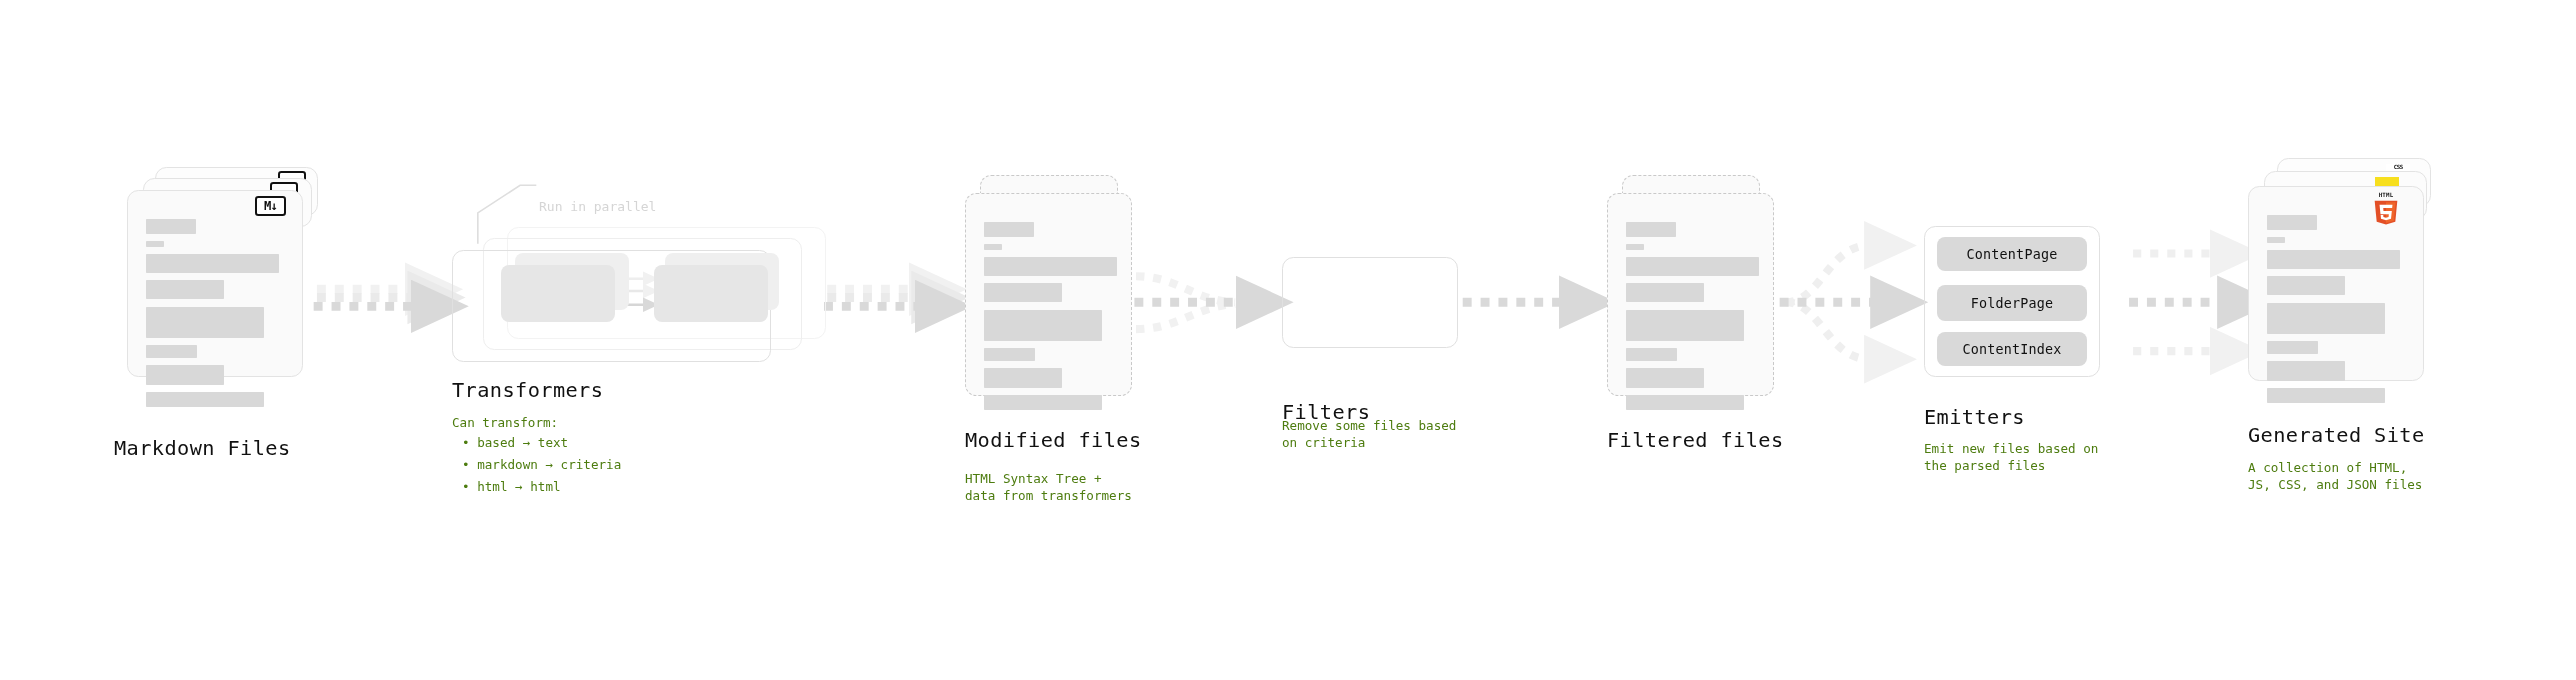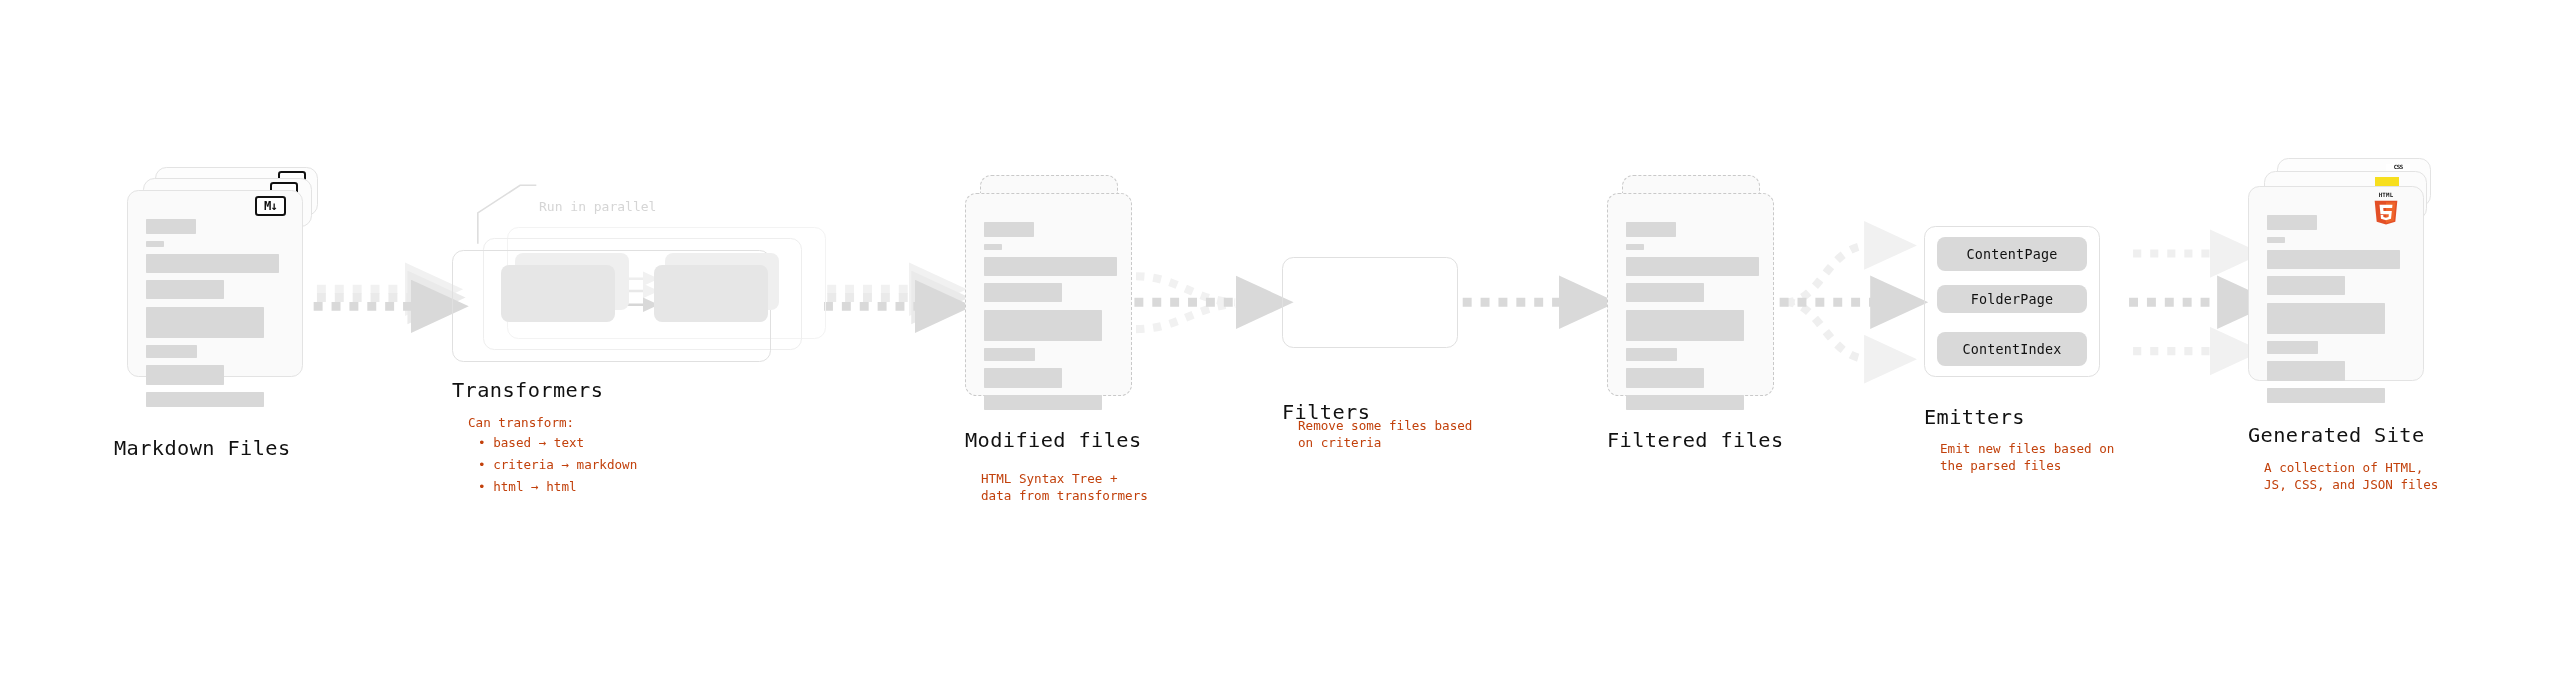--- a/index.html
+++ b/index.html
@@ -101,23 +101,22 @@
     position: absolute;
     font-size: 20.3px;
     letter-spacing: 0.4px;
     color: #111;
     white-space: pre;
   }
   .subtitle {
     position: absolute;
     font-size: 12.6px;
     line-height: 17px;
-    color: #c2410c;
+    color: #4d7c0f;
     white-space: pre;
-    margin-left: 16px;
   }
   .hint {
     position: absolute;
     font-size: 13px;
     color: #d5d5d5;
     white-space: pre;
   }
 
   
   .grp {
@@ -250,21 +249,21 @@
     <div class="pill ghost1" data-name="transformers-pill-frontmatter-ghost-1" style="left:49px; top:62px; width:114px; height:57px;"></div>
 
     <div class="pill ghost2" data-name="transformers-pill-description-ghost-2" style="left:213px; top:50px; width:114px; height:57px;"></div>
     <div class="pill ghost1" data-name="transformers-pill-description-ghost-1" style="left:202px; top:62px; width:114px; height:57px;"></div>
   </div>
 
   <div class="hint" data-name="run-in-parallel-hint" style="left:539px; top:199px;">Run in parallel</div>
   <div class="title" data-name="transformers-title" style="left:452px; top:378px;">Transformers</div>
   <div class="subtitle" data-name="transformers-subtitle" style="left:452px; top:414px;">Can transform:</div>
   <div class="subtitle" data-name="transformers-bullet-0" style="left:462px; top:434px;">• based → text</div>
-  <div class="subtitle" data-name="transformers-bullet-1" style="left:462px; top:456px;">• criteria → markdown</div>
+  <div class="subtitle" data-name="transformers-bullet-1" style="left:462px; top:456px;">• markdown → criteria</div>
   <div class="subtitle" data-name="transformers-bullet-2" style="left:462px; top:478px;">• html → html</div>
 
   <div class="doc-stack node" data-name="stage-modified-files" style="left:965px; top:175px; width:187px; height:260px;">
     <div class="doc-card dashed" data-name="modified-card-back-1" style="left:14.6px; top:0px; width:138px; height:49px;"></div>
     <div class="doc-card dashed" data-name="modified-card-front" style="left:0px; top:18px; width:167px; height:203px;">
       <div class="doc-body" data-name="modified-card-content">
         <div class="bar" data-name="content-bar" style="width:50px; height:14.6px;"></div>
         <div class="bar" data-name="content-bar" style="width:18px; height:5.7px;"></div>
         <div class="bar" data-name="content-bar" style="width:133px; height:18.7px; margin-top:4.1px;"></div>
         <div class="bar" data-name="content-bar" style="width:78px; height:19.5px;"></div>
@@ -299,21 +298,21 @@
         <div class="bar" data-name="content-bar" style="width:78px; height:19.5px;"></div>
         <div class="bar" data-name="content-bar" style="width:118px; height:14.6px;"></div>
       </div>
     </div>
   </div>
   <div class="title" data-name="filtered-files-title" style="left:1607px; top:428px;">Filtered files</div>
 
   <div class="node" data-name="stage-emitters" style="left:1924px; top:226px; width:176px; height:151px;">
     <div class="grp" data-name="emitters-box" style="left:0px; top:0px; width:176px; height:151px;"></div>
     <div class="pill" data-name="emitters-pill-contentpage" style="left:13px; top:11.4px; width:150px; height:34px;"><span data-name="emitters-pill-contentpage-label">ContentPage</span></div>
-    <div class="pill" data-name="emitters-pill-folderpage" style="left:13px; top:59px; width:150px; height:28px;"><span data-name="emitters-pill-folderpage-label">FolderPage</span></div>
+    <div class="pill" data-name="emitters-pill-folderpage" style="left:13px; top:59px; width:150px; height:36px;"><span data-name="emitters-pill-folderpage-label">FolderPage</span></div>
     <div class="pill" data-name="emitters-pill-contentindex" style="left:13px; top:106px; width:150px; height:34px;"><span data-name="emitters-pill-contentindex-label">ContentIndex</span></div>
   </div>
   <div class="title" data-name="emitters-title" style="left:1924px; top:405px;">Emitters</div>
   <div class="subtitle" data-name="emitters-subtitle" style="left:1924px; top:440px;">Emit new files based on
 the parsed files</div>
 
   <div class="doc-stack node" data-name="stage-generated-site" style="left:2248px; top:158px; width:203px; height:276px;">
     <div class="doc-card back1" data-name="site-card-back-2" style="left:29px; top:0px; width:154px; height:49px;"></div>
     <div class="css-badge" data-name="css-badge" style="left:138px; top:5.7px;">
       <div class="css-txt" data-name="css-badge-label">CSS</div>

